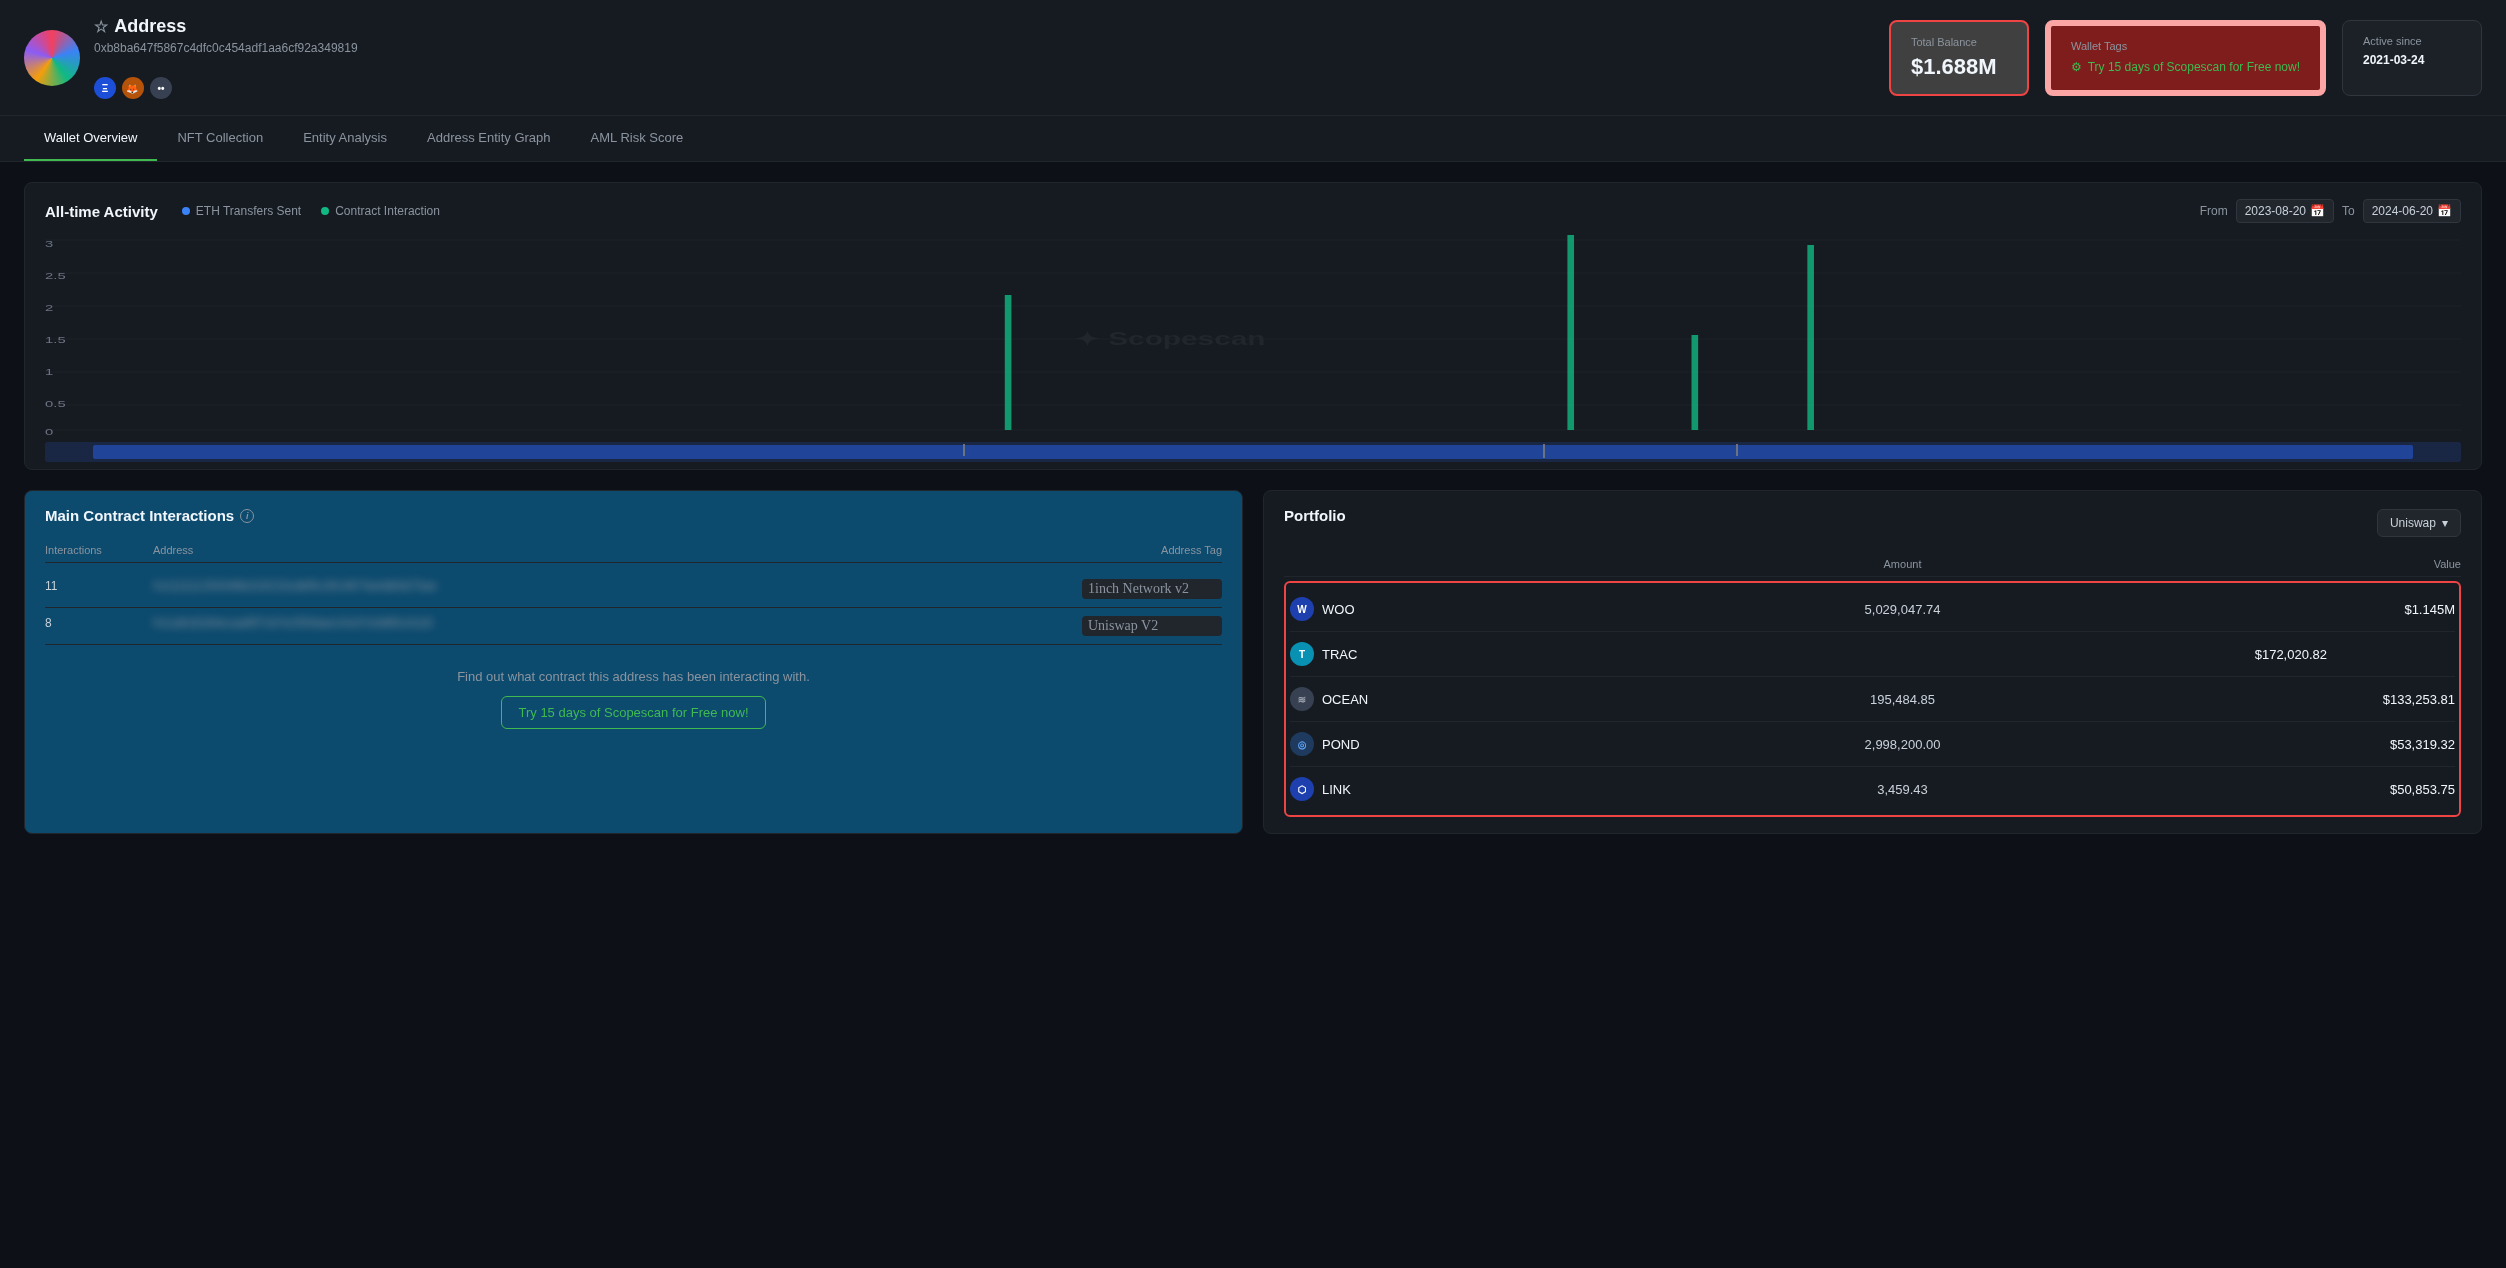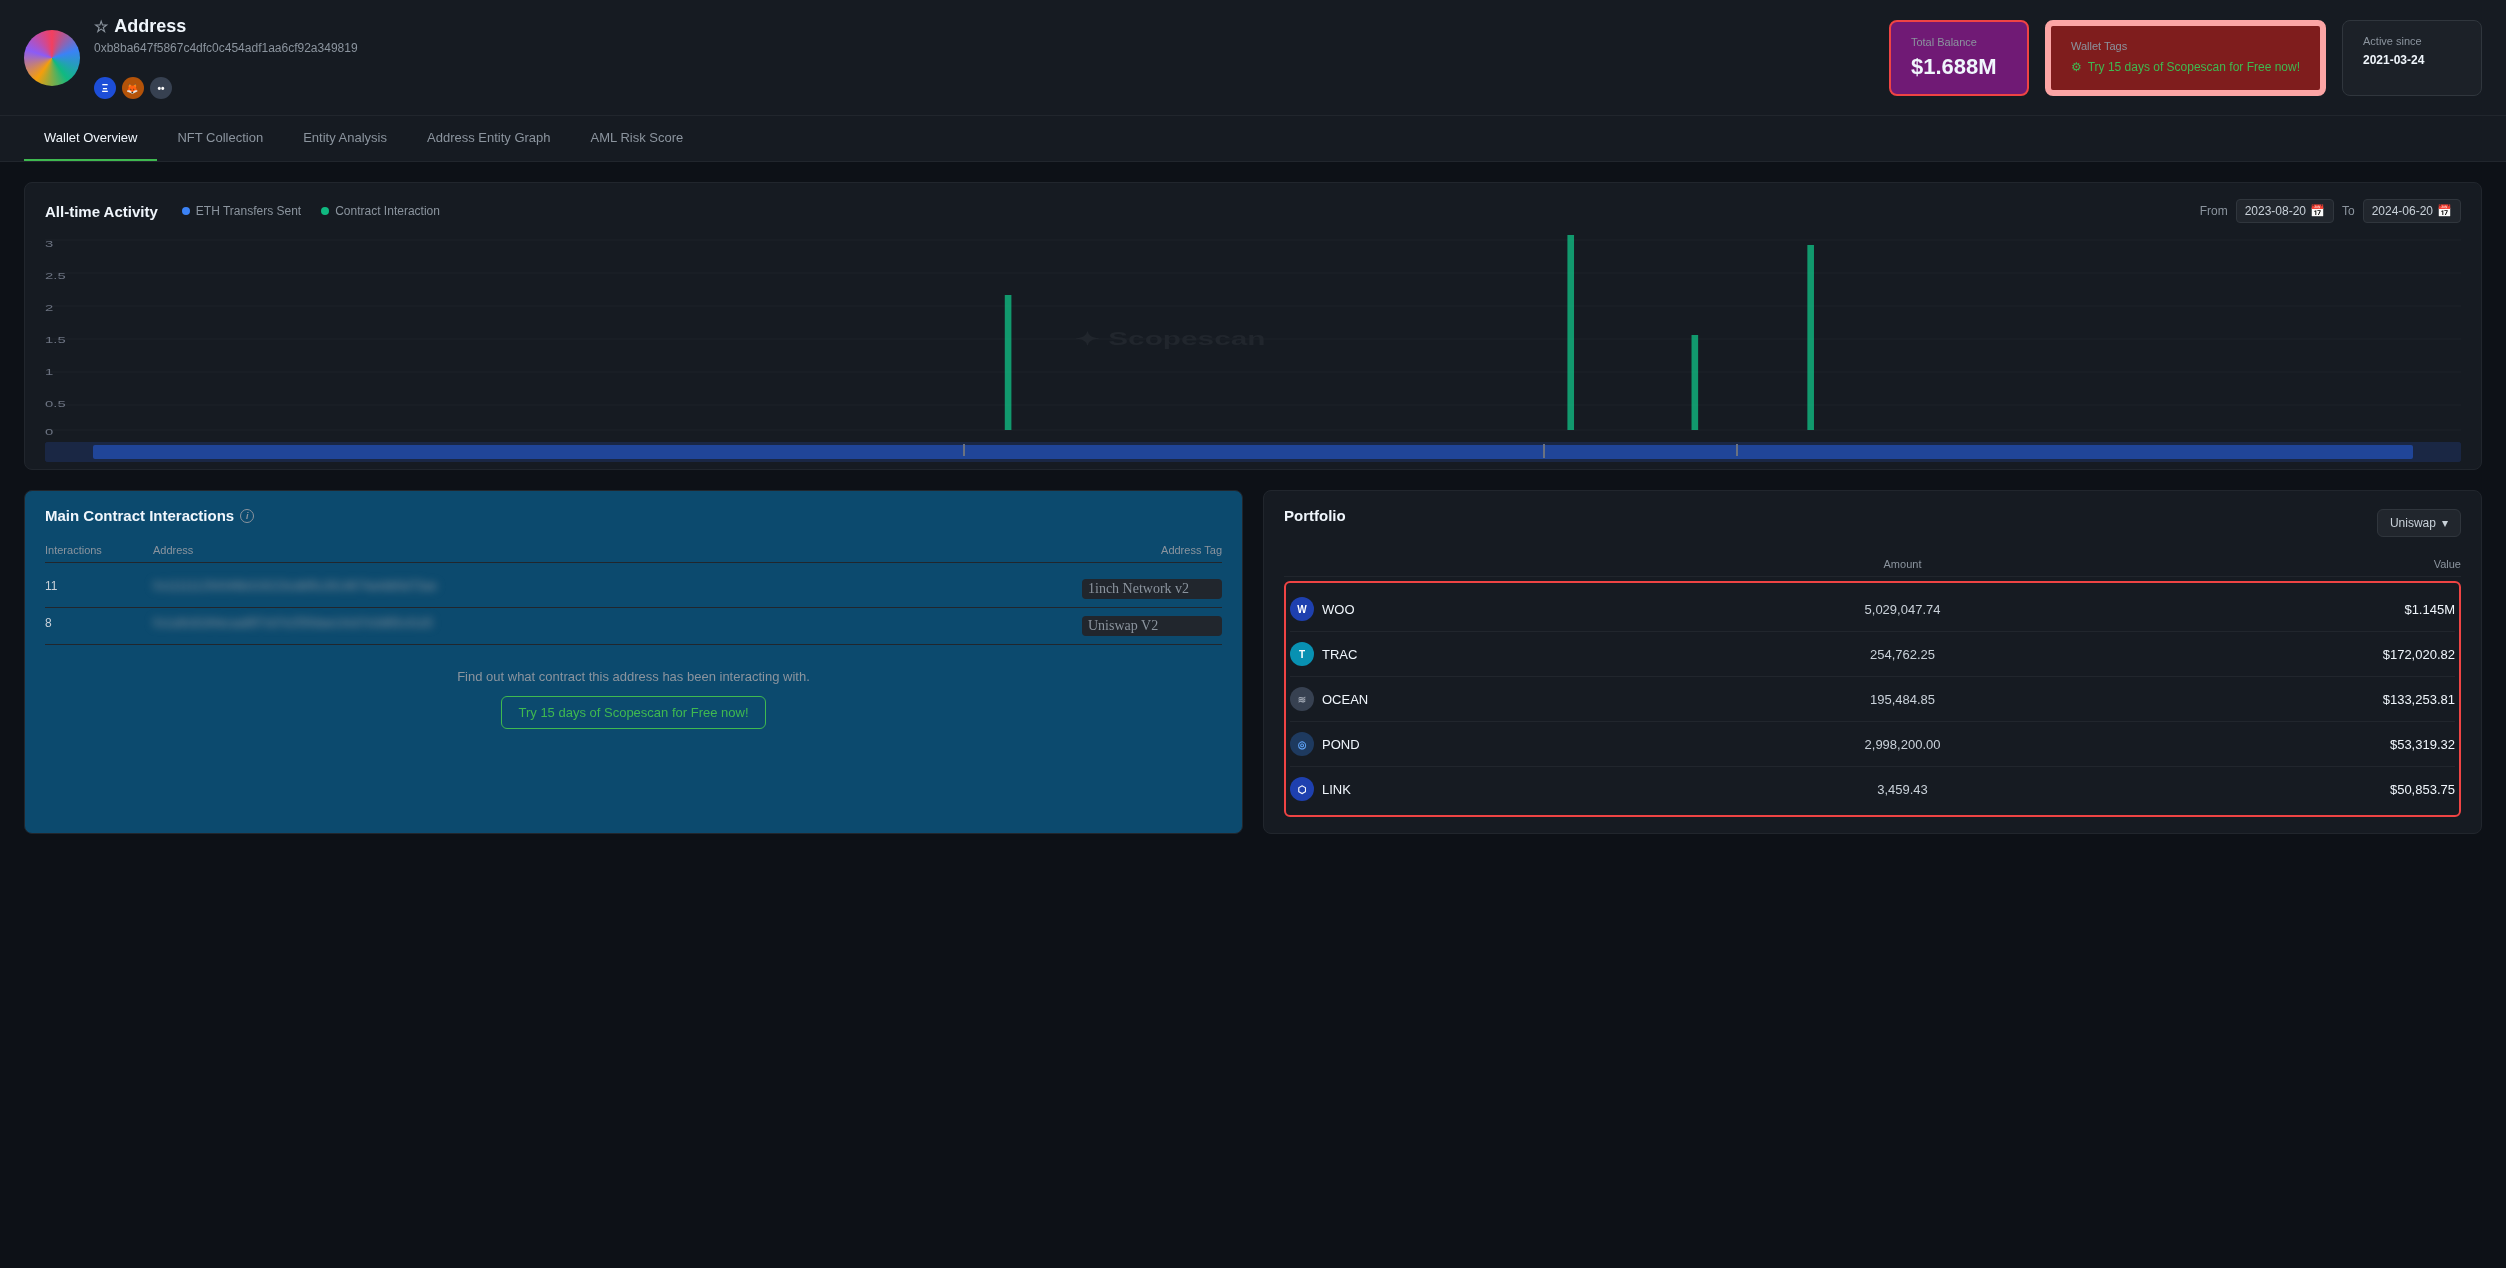--- a/index.html
+++ b/index.html
@@ -62,21 +62,21 @@
     }
     .badge-blue { background: #1d4ed8; color: white; }
     .badge-yellow { background: #b45309; color: white; }
     .badge-dark { background: #374151; color: white; }
     .header-right {
       display: flex;
       gap: 16px;
       align-items: stretch;
     }
     .stat-card {
-      background: #701a75;
+      background: #404040;
       border: 1px solid #30363d;
       border-radius: 8px;
       padding: 14px 20px;
       min-width: 140px;
     }
     .stat-card.highlighted {
       border: 2px solid #ef4444;
     }
     .stat-label {
       font-size: 11px;
@@ -569,21 +569,20 @@
             <span class="token-name">WOO</span>
           </div>
           <div class="amount-cell">5,029,047.74</div>
           <div class="value-cell">$1.145M</div>
         </div>
         <div class="portfolio-row">
           <div class="token-cell">
             <div class="token-icon trac-icon">T</div>
             <span class="token-name">TRAC</span>
           </div>
-          <div class="amount-cell">254,762.25</div>
           <div class="value-cell">$172,020.82</div>
         </div>
         <div class="portfolio-row">
           <div class="token-cell">
             <div class="token-icon ocean-icon">≋</div>
             <span class="token-name">OCEAN</span>
           </div>
           <div class="amount-cell">195,484.85</div>
           <div class="value-cell">$133,253.81</div>
         </div>

